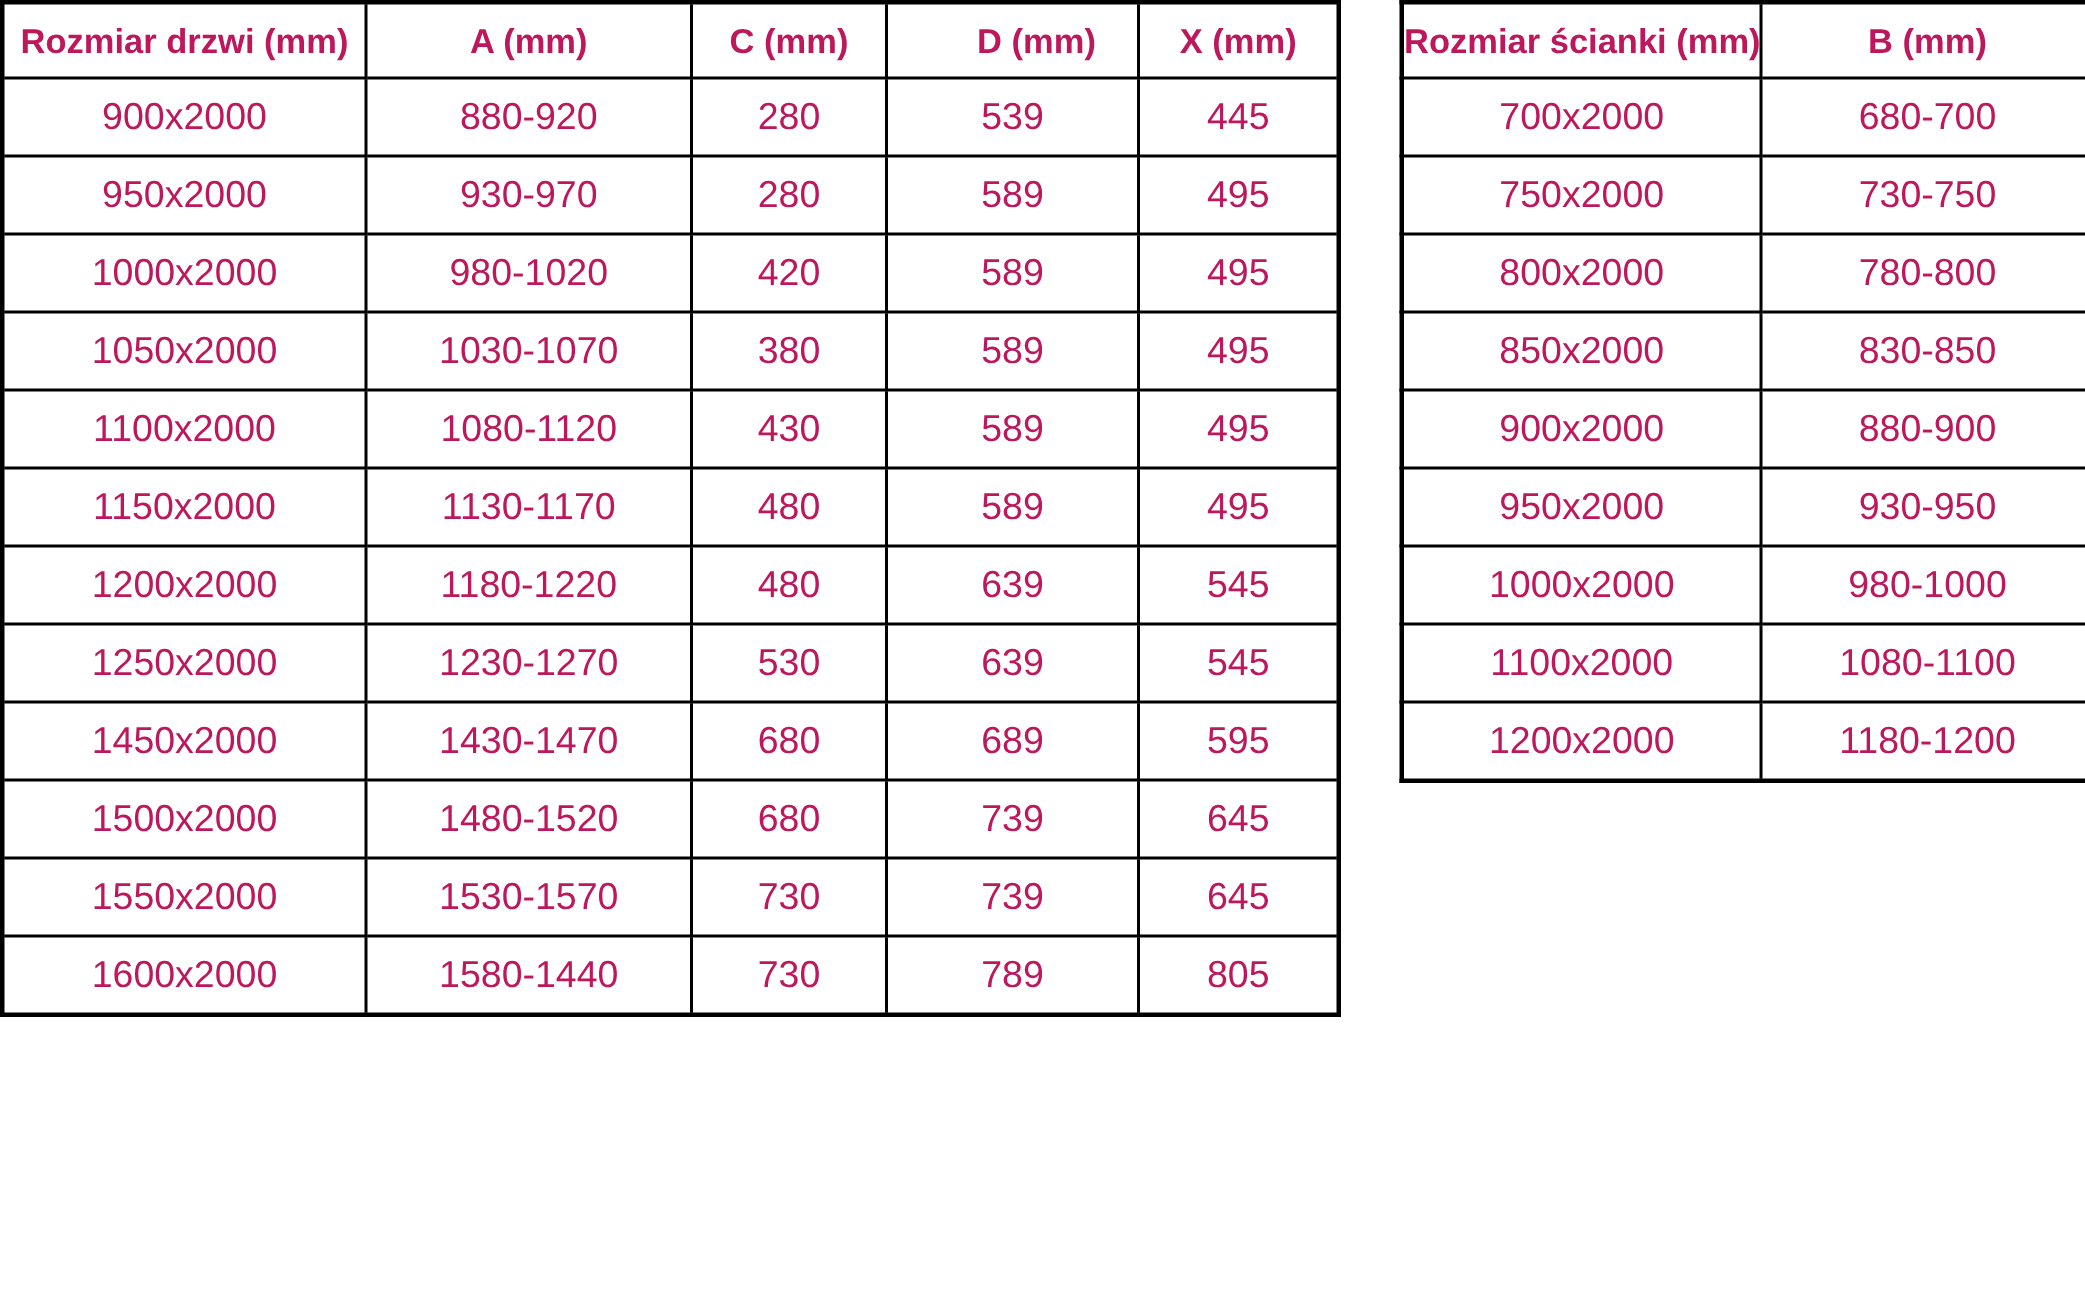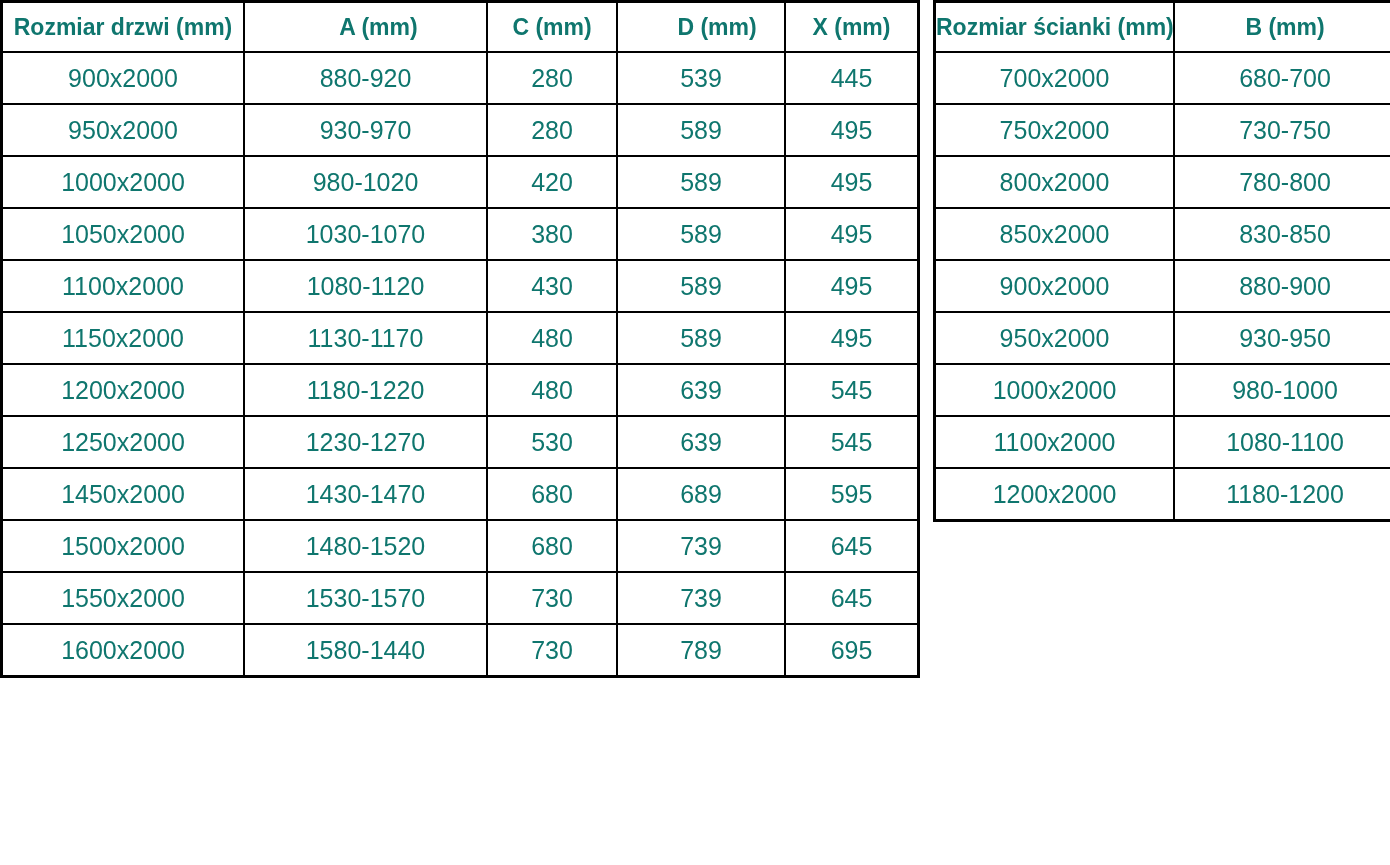--- a/index.html
+++ b/index.html
@@ -6,21 +6,21 @@
     margin: 0;
     padding: 0;
     background: #ffffff;
   }
   .page {
     position: relative;
     width: 1390px;
     height: 865px;
     background: #ffffff;
     font-family: "Liberation Sans", "DejaVu Sans", sans-serif;
-    color: #0f766e;
+    color: #be185d;
     overflow: hidden;
   }
   table.spec-table {
     border-collapse: collapse;
     table-layout: fixed;
     background: #ffffff;
     border: 3px solid #000000;
   }
   table.spec-table th,
   table.spec-table td {
@@ -41,21 +41,21 @@
     font-size: 25px;
     height: 50px;
   }
   .table-left {
     position: absolute;
     left: 0;
     top: 0;
     width: 848px;
   }
   .table-left th:nth-child(1) { width: 240px; }
-  .table-left th:nth-child(2) { width: 215px; padding-left: 26px; }
+  .table-left th:nth-child(2) { width: 215px; }
   .table-left th:nth-child(3) { width: 128px; text-align: center; }
   .table-left th:nth-child(4) { width: 134px; padding-left: 32px; }
   .table-left th:nth-child(5) { width: 131px; }
   .table-right {
     position: absolute;
     left: 933px;
     top: 0;
     width: 457px;
   }
   .table-right th:nth-child(1) { width: 237px; }
@@ -151,21 +151,21 @@
           <td>1530-1570</td>
           <td>730</td>
           <td>739</td>
           <td>645</td>
         </tr>
         <tr>
           <td>1600x2000</td>
           <td>1580-1440</td>
           <td>730</td>
           <td>789</td>
-          <td>695</td>
+          <td>805</td>
         </tr>
       </tbody>
     </table>
   <table class="spec-table table-right">
       <thead>
         <tr>
           <th>Rozmiar ścianki (mm)</th>
           <th>B (mm)</th>
         </tr>
       </thead>

